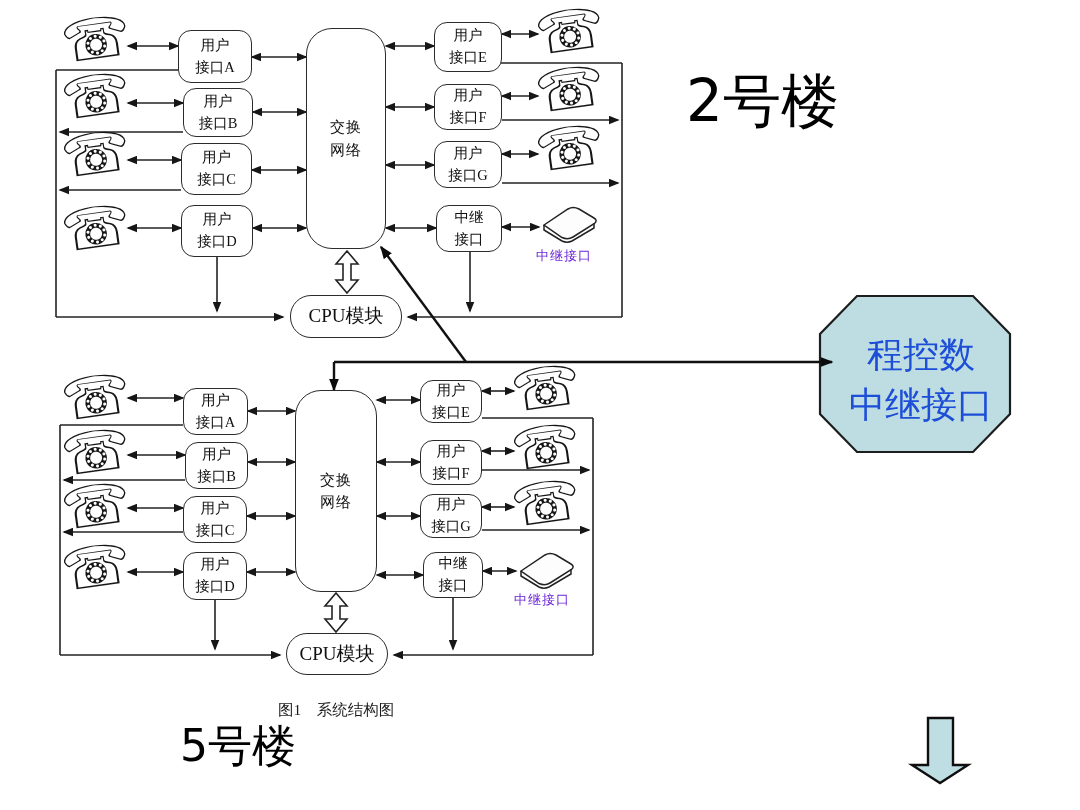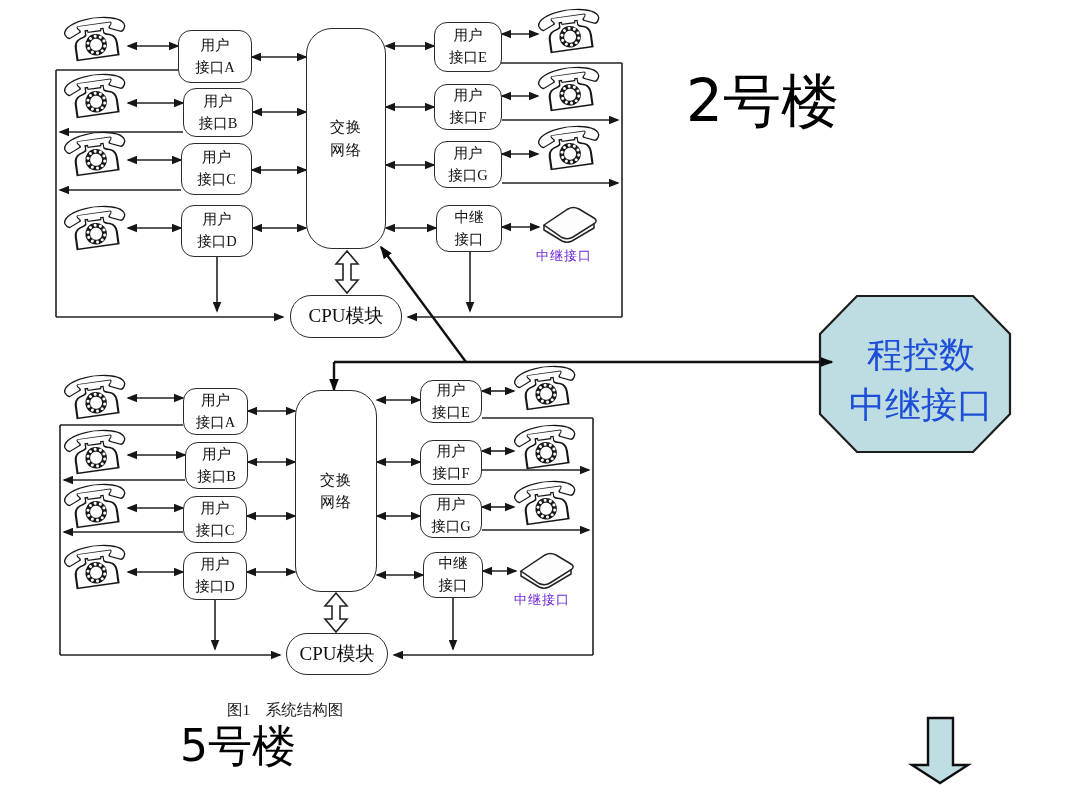--- a/index.html
+++ b/index.html
@@ -12,21 +12,21 @@
   .box{position:absolute;box-sizing:border-box;background:#fff;border:1.7px solid #2b2b2b;
        border-radius:13px;display:flex;flex-direction:column;align-items:center;justify-content:center;
        font-size:14.5px;line-height:1.5;color:#101010;text-align:center;}
   .net{border-radius:26px;font-size:15px;letter-spacing:1px;}
   .cpu{border-radius:21px;font-size:19px;}
   .devlabel{position:absolute;font-size:13px;color:#6d28d9;letter-spacing:1px;white-space:nowrap;}
   .octatext{position:absolute;left:820px;top:330px;width:202px;text-align:center;
             font-size:36px;line-height:1.4;color:#1d4ed8;}
   .bigtitle{position:absolute;font-size:58px;color:#000000;line-height:1;white-space:nowrap;}
   .bigtitle .num{font-family:"DejaVu Sans","Liberation Sans",sans-serif;font-weight:500;}
-  .caption{position:absolute;left:227px;top:700px;width:200px;text-align:left;
+  .caption{position:absolute;left:236px;top:700px;width:200px;text-align:center;
            font-size:15.5px;color:#1c1c1c;white-space:nowrap;}
 </style>
 </head>
 <body>
 
 <div id="page">
 
 <svg id="art" width="1080" height="810" viewBox="0 0 1080 810">
   <defs>
     <marker id="ah" viewBox="0 0 10 8" refX="8.5" refY="4" markerWidth="11" markerHeight="9" orient="auto-start-reverse" markerUnits="userSpaceOnUse">

